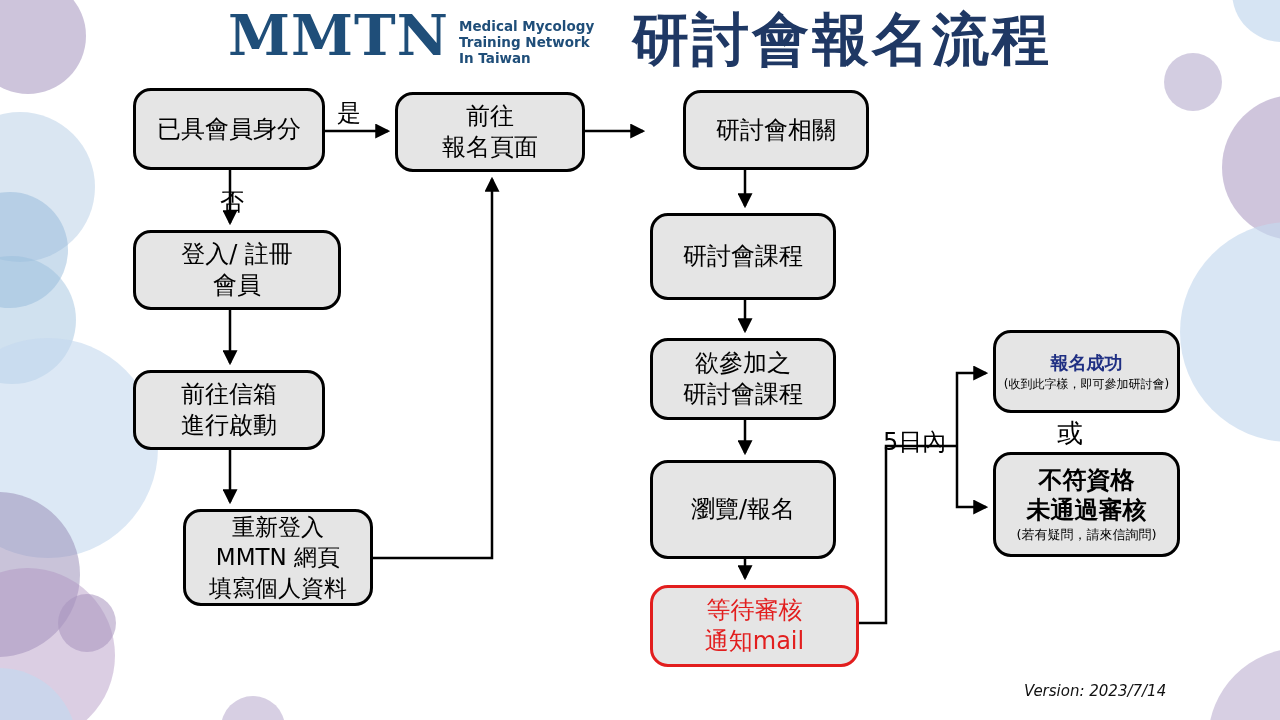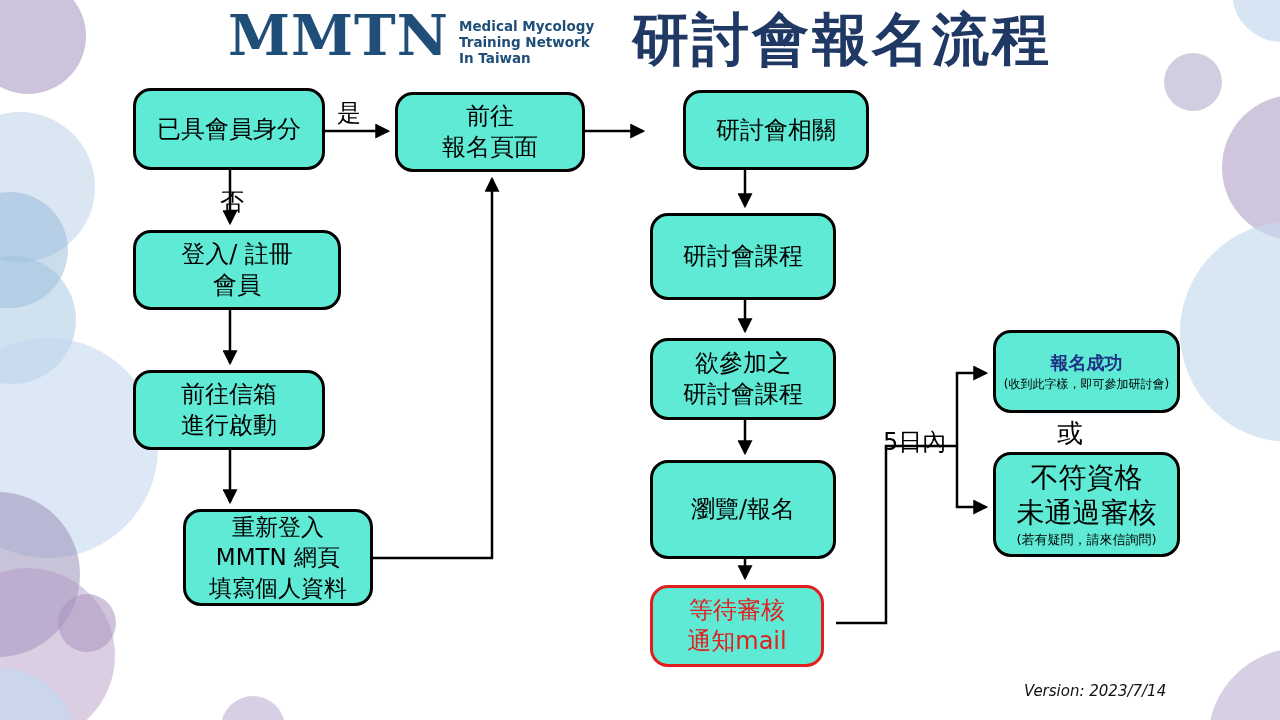--- a/index.html
+++ b/index.html
@@ -22,39 +22,39 @@
     white-space:pre-line;
   }
   .page-title{
     position:absolute;left:592px;top:2px;
     font-size:57px;font-weight:bold;color:#1f3864;letter-spacing:3px;
     white-space:nowrap;
     margin-left:40px;
   }
   
   .node{
-    position:absolute;background:#5eead4;border:3px solid #000;border-radius:18px;
+    position:absolute;background:#e5e5e5;border:3px solid #000;border-radius:18px;
     display:flex;flex-direction:column;align-items:center;justify-content:center;
     text-align:center;font-size:24px;line-height:1.28;color:#000;
     white-space:pre-line;box-sizing:border-box;z-index:3;
   }
   .n-member {left:133px;top:88px; width:192px;height:82px;}
   .n-goto   {left:395px;top:92px; width:190px;height:80px;}
   .n-login  {left:133px;top:230px;width:208px;height:80px;}
   .n-mailbox{left:133px;top:370px;width:192px;height:80px;}
   .n-relogin{left:135px;top:509px;width:190px;height:97px;font-size:23px;line-height:1.32;margin-left:48px;}
   .n-related{left:683px;top:90px; width:186px;height:80px;}
   .n-courses{left:650px;top:213px;width:186px;height:87px;}
   .n-desired{left:650px;top:338px;width:186px;height:82px;}
   .n-browse {left:650px;top:460px;width:186px;height:99px;}
-  .n-wait   {left:650px;top:585px;width:174px;height:82px;border-color:#e21e1e;color:#e21e1e;}
+  .n-wait   {left:650px;top:585px;width:209px;height:82px;border-color:#e21e1e;color:#e21e1e;}
   .n-success{left:993px;top:330px;width:187px;height:83px;}
   .n-fail   {left:993px;top:452px;width:187px;height:105px;}
   .node .big-navy{font-size:18px;font-weight:bold;color:#1f2f83;}
-  .node .two-line{font-size:28px;line-height:1.25;}
+  .node .two-line{font-size:24px;line-height:1.25;font-weight:bold;}
   .node .note{font-size:12px;color:#000;line-height:1.25;margin-top:2px;white-space:nowrap;}
   
   .edge-label{position:absolute;font-size:24px;color:#000;z-index:4;}
   .lbl-yes  {left:337px;top:97px;}
   .lbl-no   {left:220px;top:186px;}
   .lbl-5days{left:883px;top:402px;margin-top:24px;}
   .lbl-or   {left:1057px;top:416px;font-size:26px;}
   
   .version{
     position:absolute;left:1024px;top:682px;

